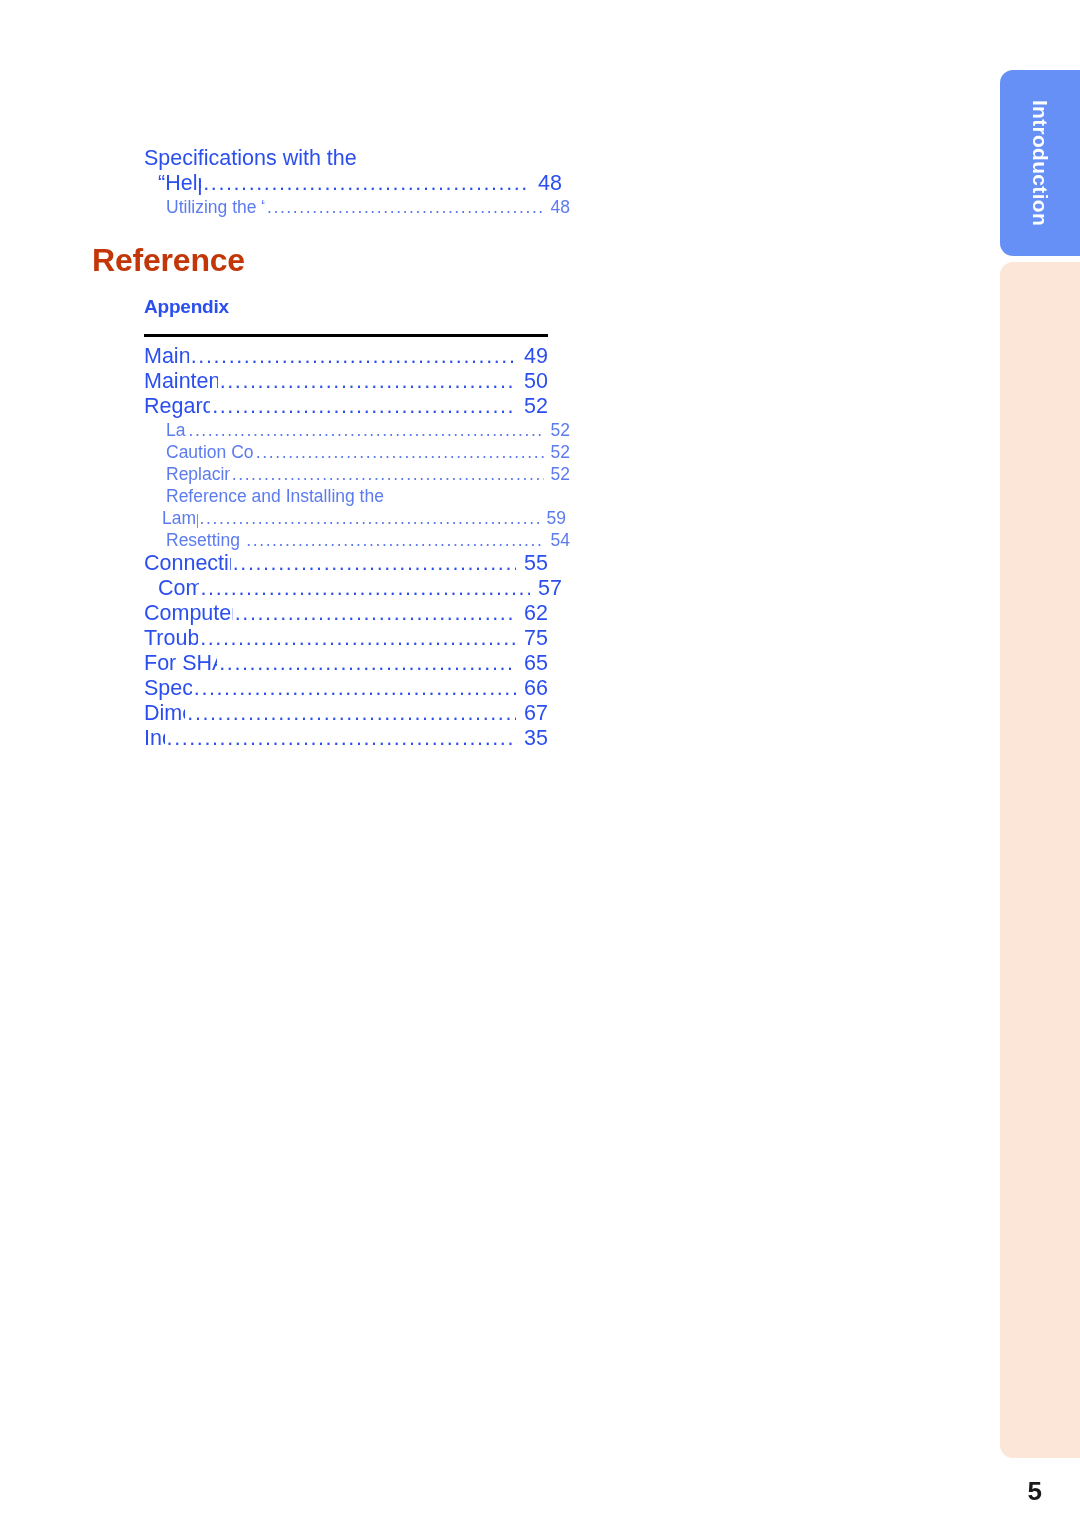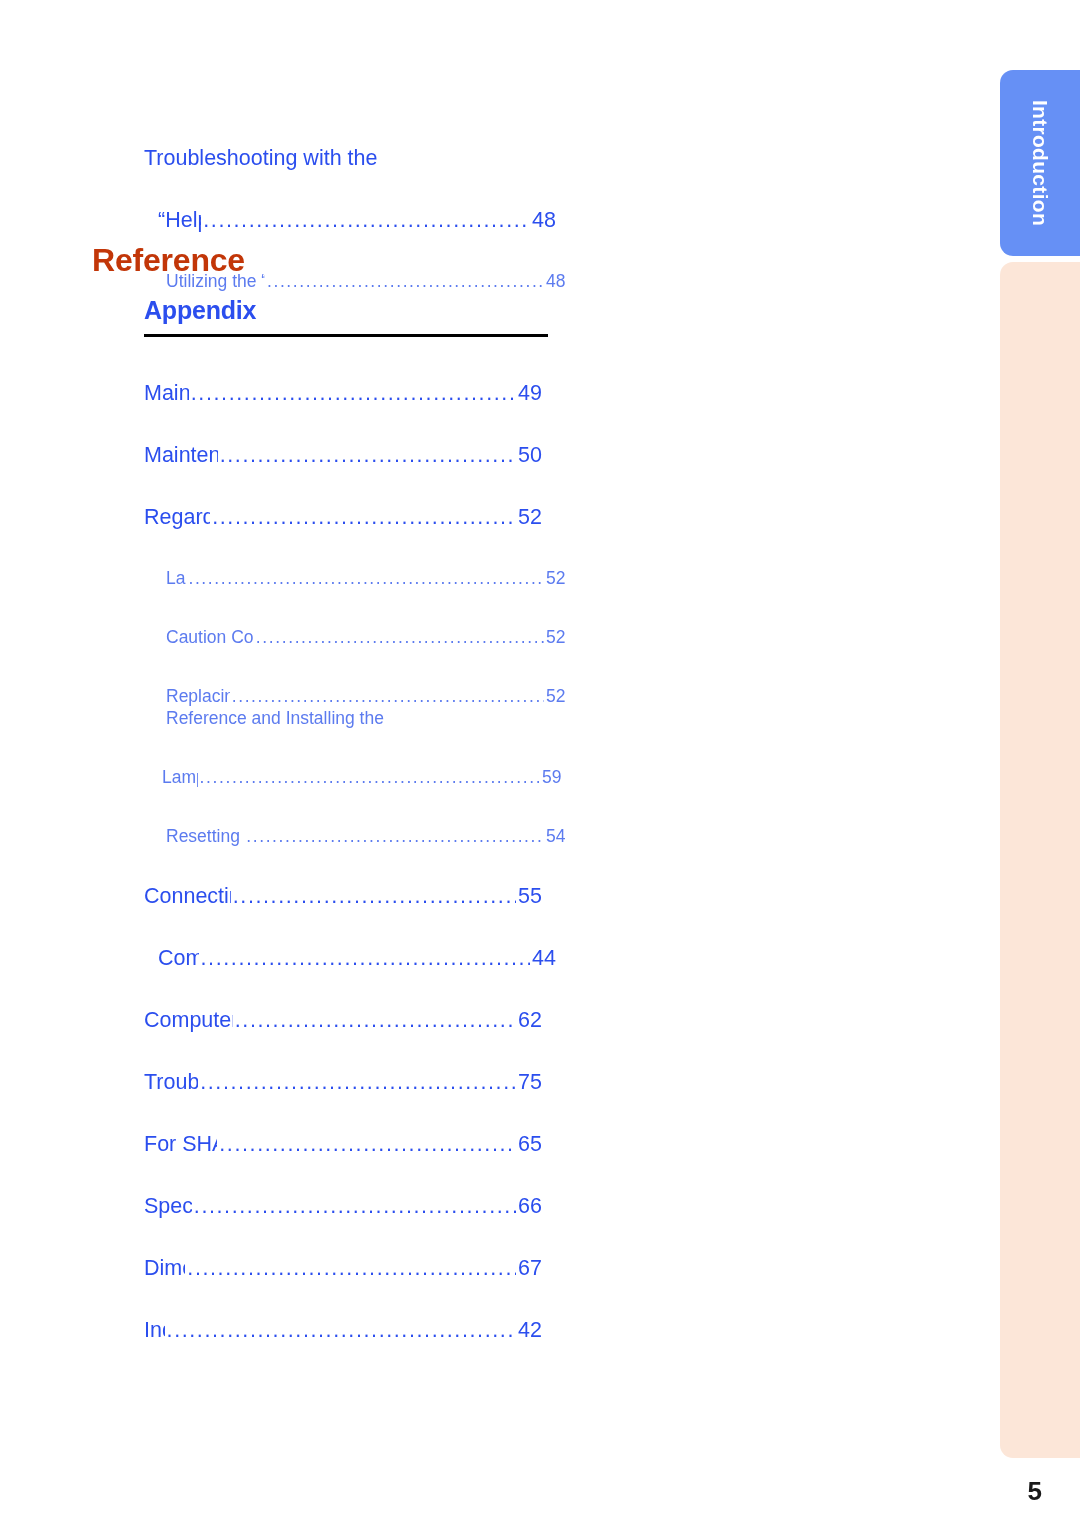--- a/index.html
+++ b/index.html
@@ -94,21 +94,21 @@
     overflow: hidden;
     white-space: nowrap;
     margin: 0 2px;
     letter-spacing: 1.6px;
   }
   .leader::before {
     content: "......................................................................................................................";
   }
   .toc-page {
     flex: 0 0 auto;
-    margin-top: 37px;
+    text-align: right;
   }
 
   
   .lvl1 {
     color: #2B4EEE;
     font-size: 21.5px;
     line-height: 25px;
   }
   .lvl1 .toc-page { min-width: 30px; }
 
@@ -143,21 +143,21 @@
     font-weight: bold;
     letter-spacing: -0.2px;
   }
 
   
   #chapter-heading {
     position: absolute;
     left: 0;
     top: 296px;
     color: #2B4EEE;
-    font-size: 25px;
+    font-size: 19px;
     font-weight: bold;
     letter-spacing: -0.2px;
   }
   #chapter-rule {
     position: absolute;
     left: 0;
     top: 334px;
     width: 404px;
     height: 3px;
     background: #000000;
@@ -180,21 +180,21 @@
   </div>
   <div class="tab-reference"></div>
 </div>
 
 <div id="page-number">5</div>
 
 <div id="content">
 
   <div id="top-block">
       <div class="toc-row lvl1">
-        <span class="toc-title">Troubleshooting with the</span>
+        <span class="toc-title">Specifications with the</span>
         <span style="flex: 1 1 auto;"></span>
       </div>
       <div class="toc-row lvl1 cont-1">
         <span class="toc-title">“Help” Menu</span>
         <span class="leader"></span>
         <span class="toc-page">48</span>
       </div>
       <div class="toc-row lvl2">
         <span class="toc-title">Utilizing the “Help” Menu Functions</span>
         <span class="leader"></span>
@@ -253,21 +253,21 @@
         <span class="toc-page">54</span>
       </div>
       <div class="toc-row lvl1">
         <span class="toc-title">Connecting Pin Assignments</span>
         <span class="leader"></span>
         <span class="toc-page">55</span>
       </div>
       <div class="toc-row lvl1 cont-1">
         <span class="toc-title">Commands</span>
         <span class="leader"></span>
-        <span class="toc-page">44</span>
+        <span class="toc-page">57</span>
       </div>
       <div class="toc-row lvl1">
         <span class="toc-title">Computer Compatibility Chart</span>
         <span class="leader"></span>
         <span class="toc-page">62</span>
       </div>
       <div class="toc-row lvl1">
         <span class="toc-title">Troubleshooting</span>
         <span class="leader"></span>
         <span class="toc-page">75</span>
@@ -283,17 +283,17 @@
         <span class="toc-page">66</span>
       </div>
       <div class="toc-row lvl1">
         <span class="toc-title">Dimensions</span>
         <span class="leader"></span>
         <span class="toc-page">67</span>
       </div>
       <div class="toc-row lvl1">
         <span class="toc-title">Index</span>
         <span class="leader"></span>
-        <span class="toc-page">42</span>
+        <span class="toc-page">35</span>
       </div>
     </div>
 
 </div>
 
 </body></html>

